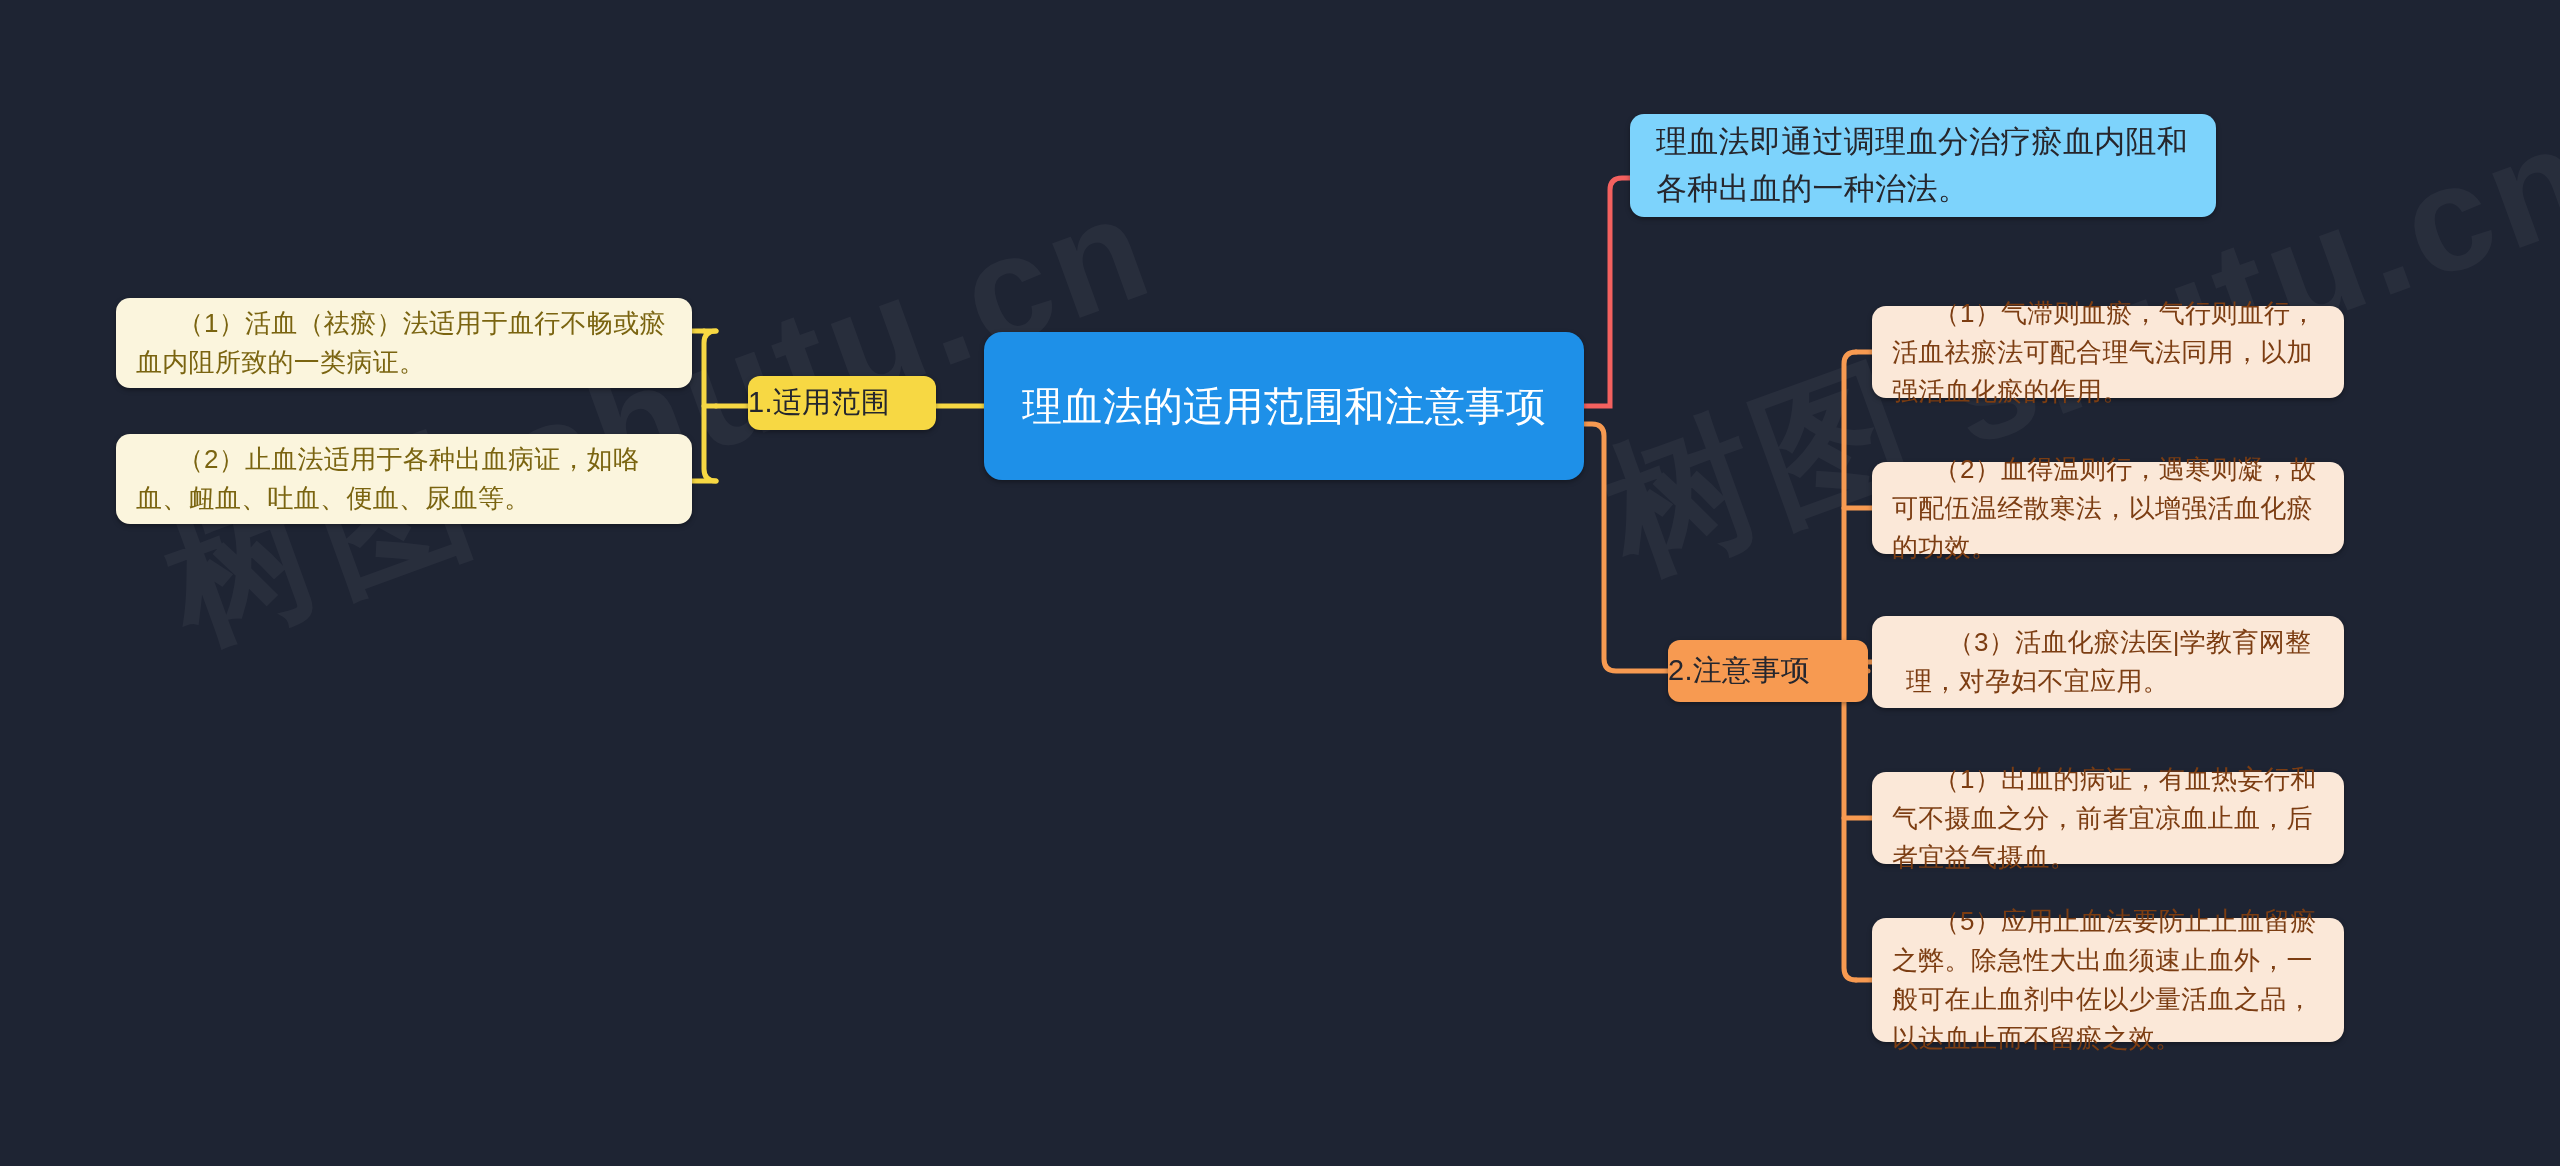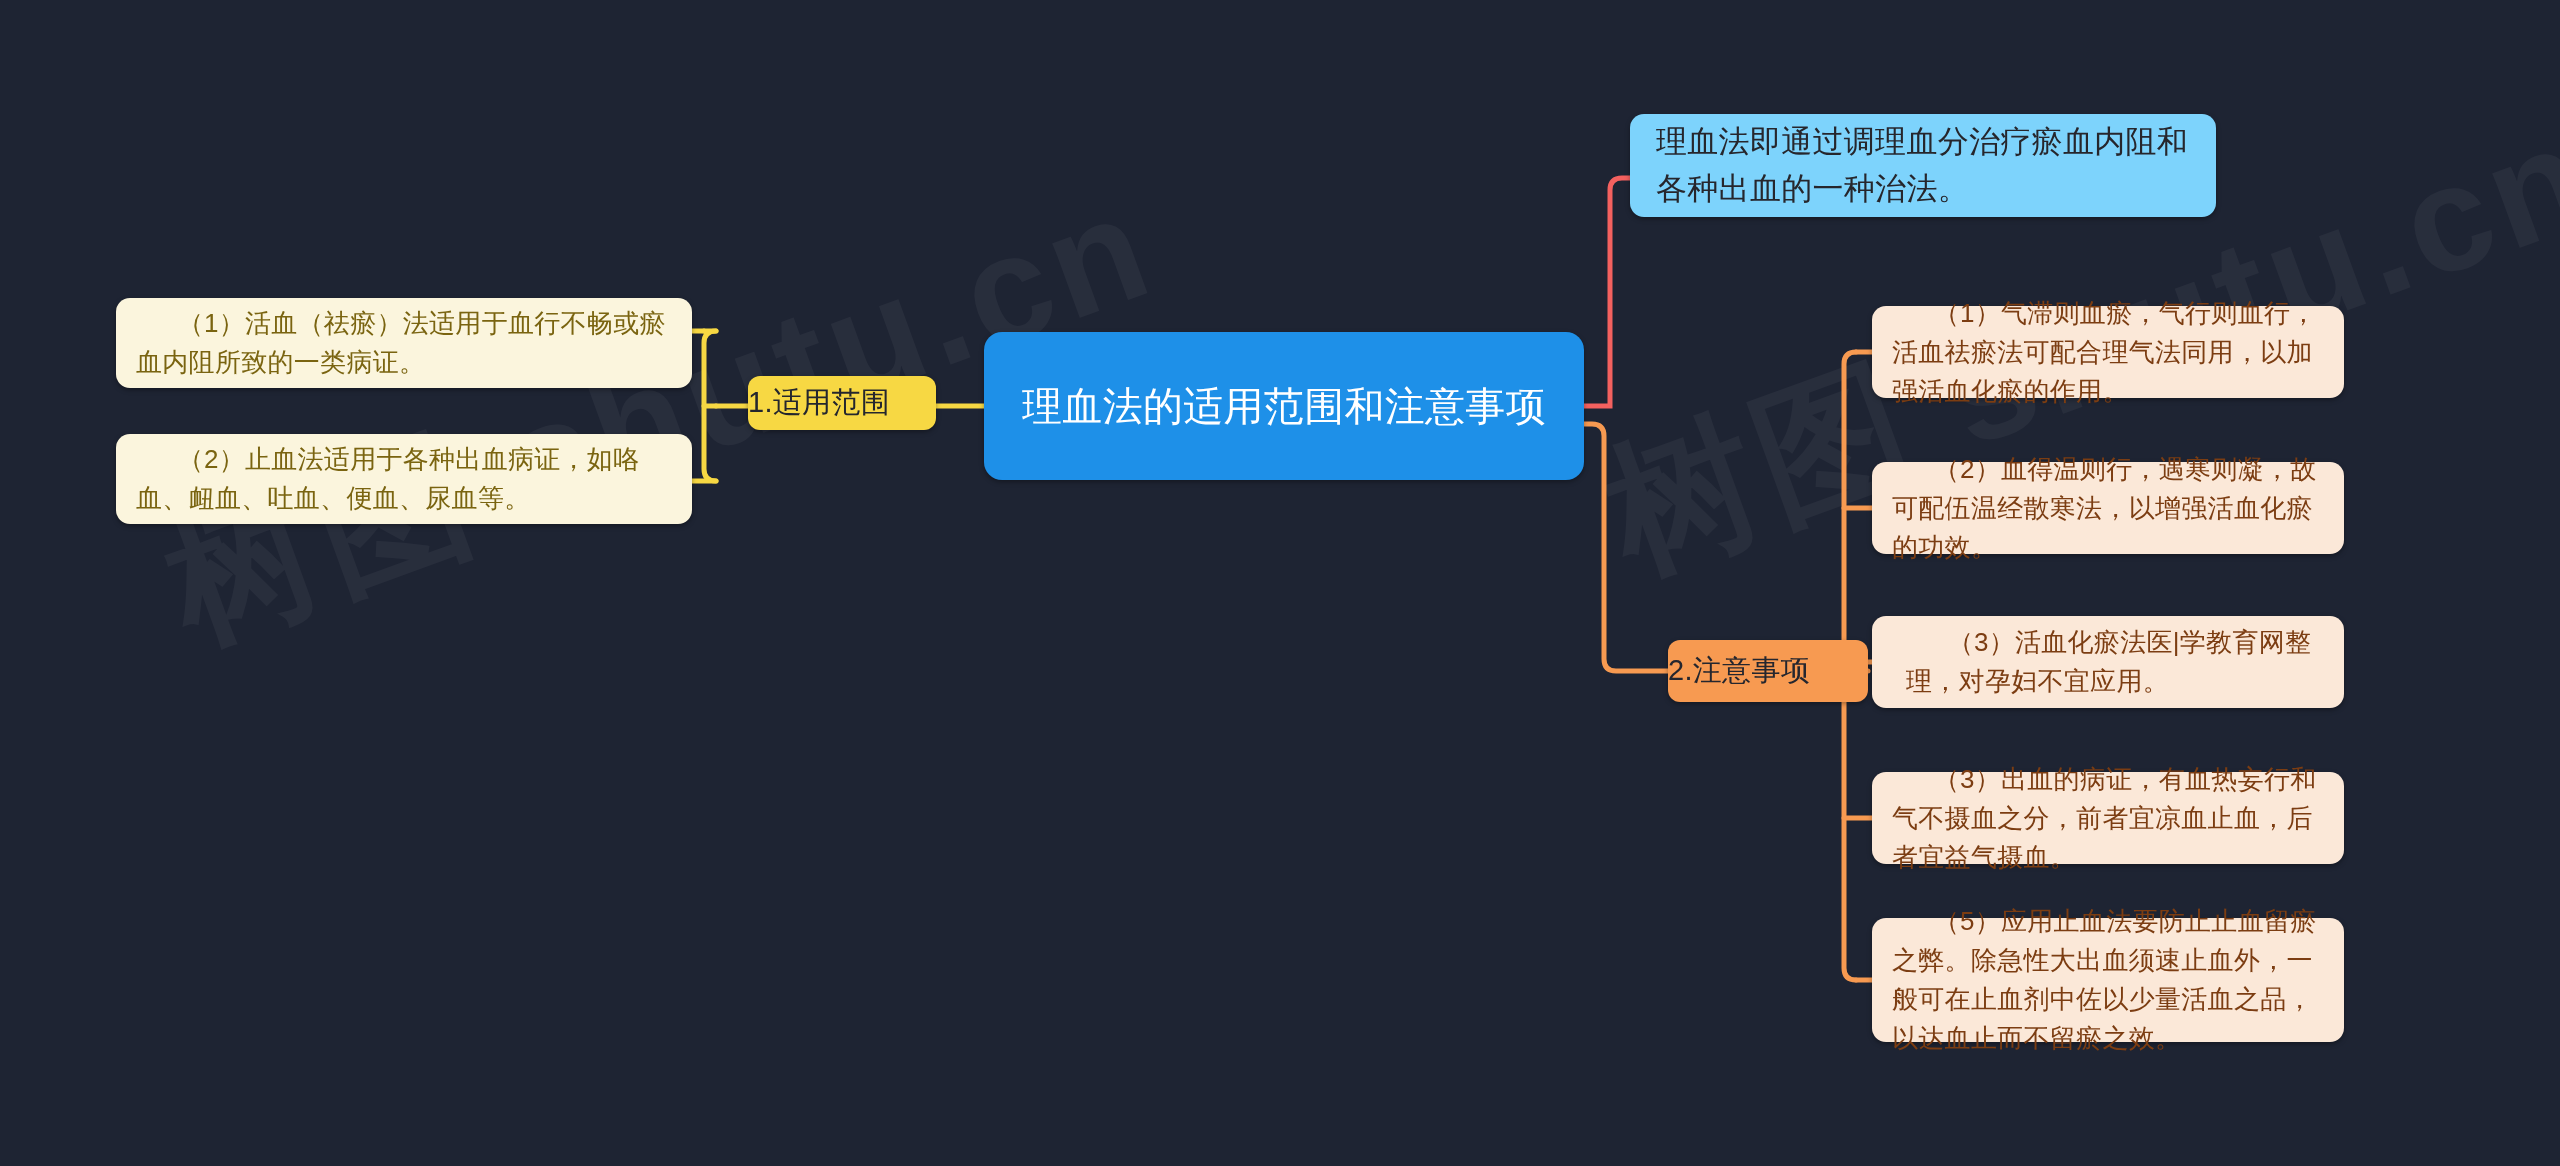--- a/index.html
+++ b/index.html
@@ -175,19 +175,19 @@
   <div class="node leaf-right r1">
     <span class="indent">（1）气滞则血瘀，气行则血行，活血祛瘀法可配合理气法同用，以加强活血化瘀的作用。</span>
   </div>
   <div class="node leaf-right r2">
     <span class="indent">（2）血得温则行，遇寒则凝，故可配伍温经散寒法，以增强活血化瘀的功效。</span>
   </div>
   <div class="node leaf-right r3">
     <span class="indent">（3）活血化瘀法医|学教育网整理，对孕妇不宜应用。</span>
   </div>
   <div class="node leaf-right r4">
-    <span class="indent">（3）出血的病证，有血热妄行和气不摄血之分，前者宜凉血止血，后者宜益气摄血。</span>
+    <span class="indent">（1）出血的病证，有血热妄行和气不摄血之分，前者宜凉血止血，后者宜益气摄血。</span>
   </div>
   <div class="node leaf-right r5">
     <span class="indent">（5）应用止血法要防止止血留瘀之弊。除急性大出血须速止血外，一般可在止血剂中佐以少量活血之品，以达血止而不留瘀之效。</span>
   </div>
 
 </div>
 
 </body></html>

